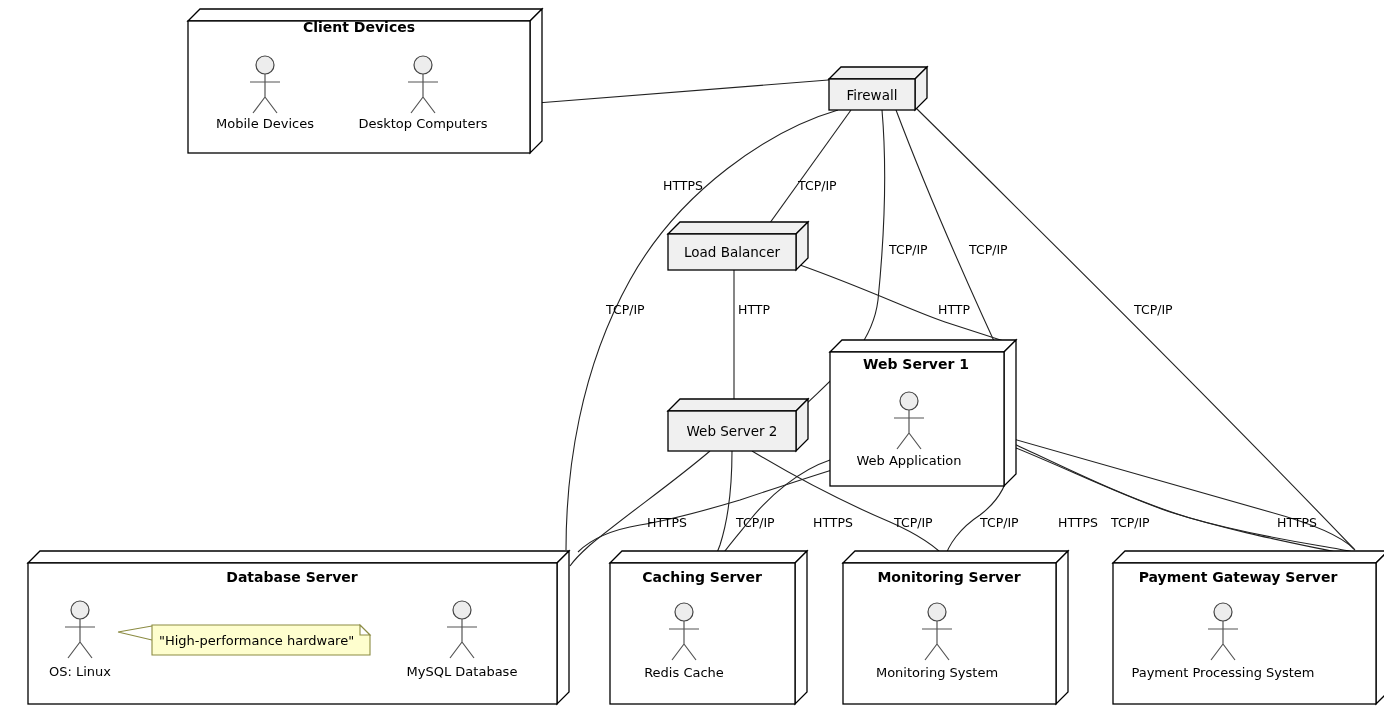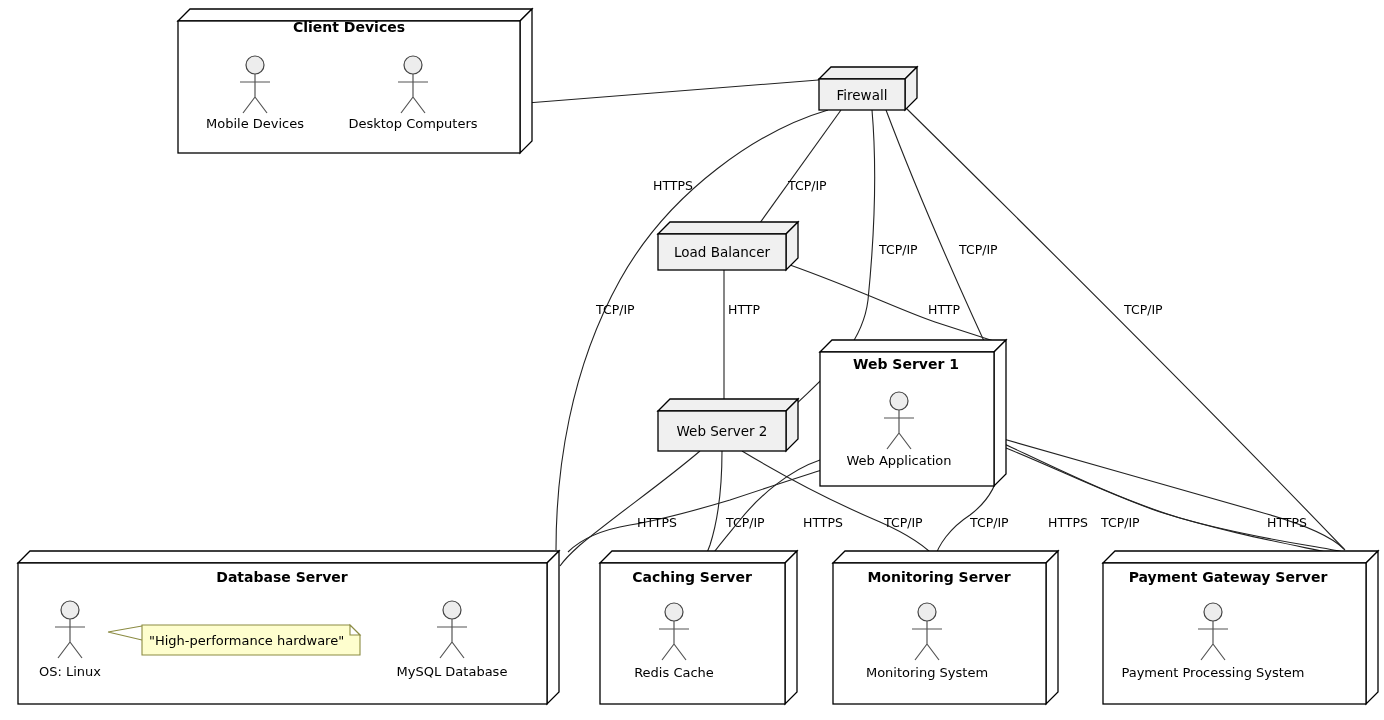--- a/index.html
+++ b/index.html
@@ -12,20 +12,21 @@
     font-family: "DejaVu Sans", "Liberation Sans", sans-serif;
     width: 1384px;
     height: 720px;
     overflow: hidden;
   }
   #diagram-root {
     position: relative;
     width: 1352px;
     height: 720px;
     background: #ffffff;
+    margin-left: 10px;
   }
   svg.layer {
     position: absolute;
     top: 0;
     left: 0;
     width: 1384px;
     height: 720px;
   }
   .edge-path {
     fill: none;

